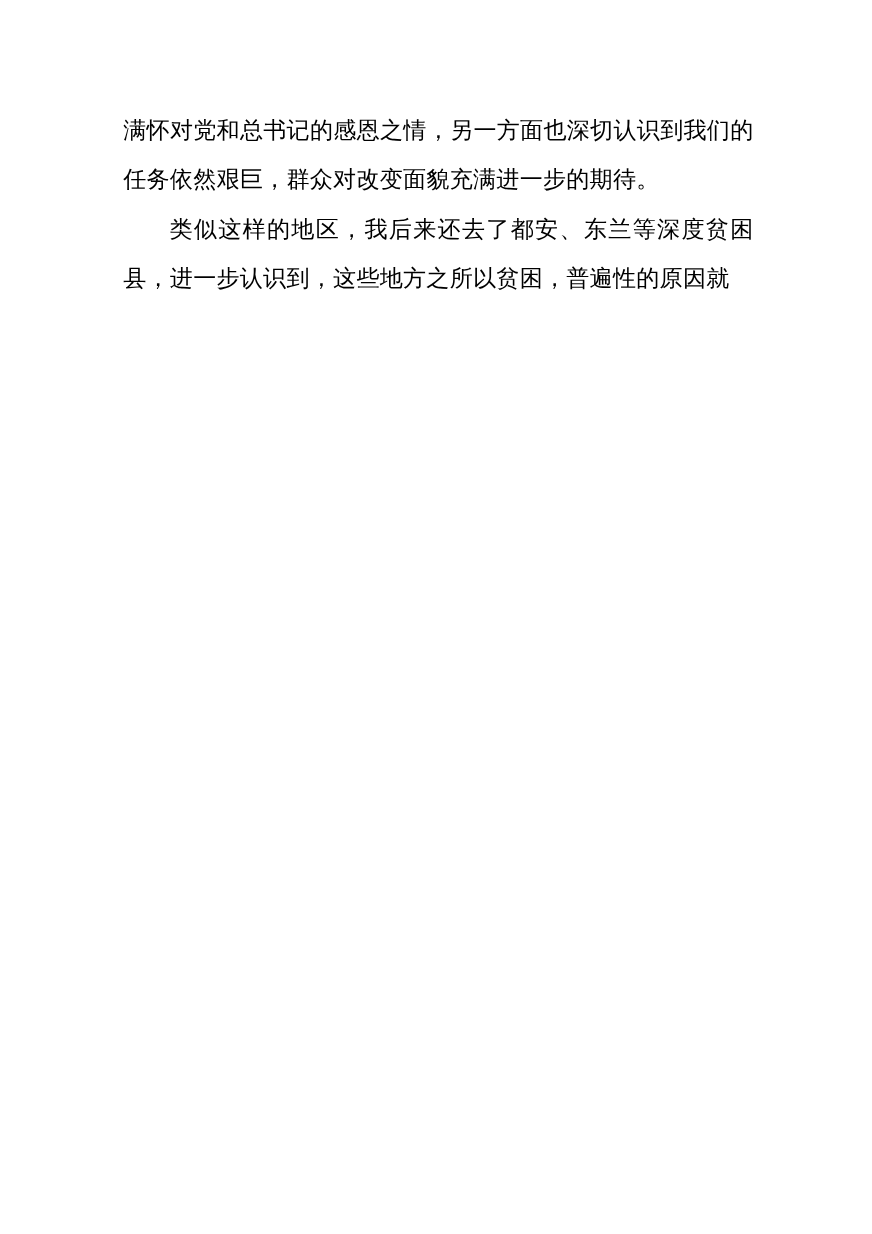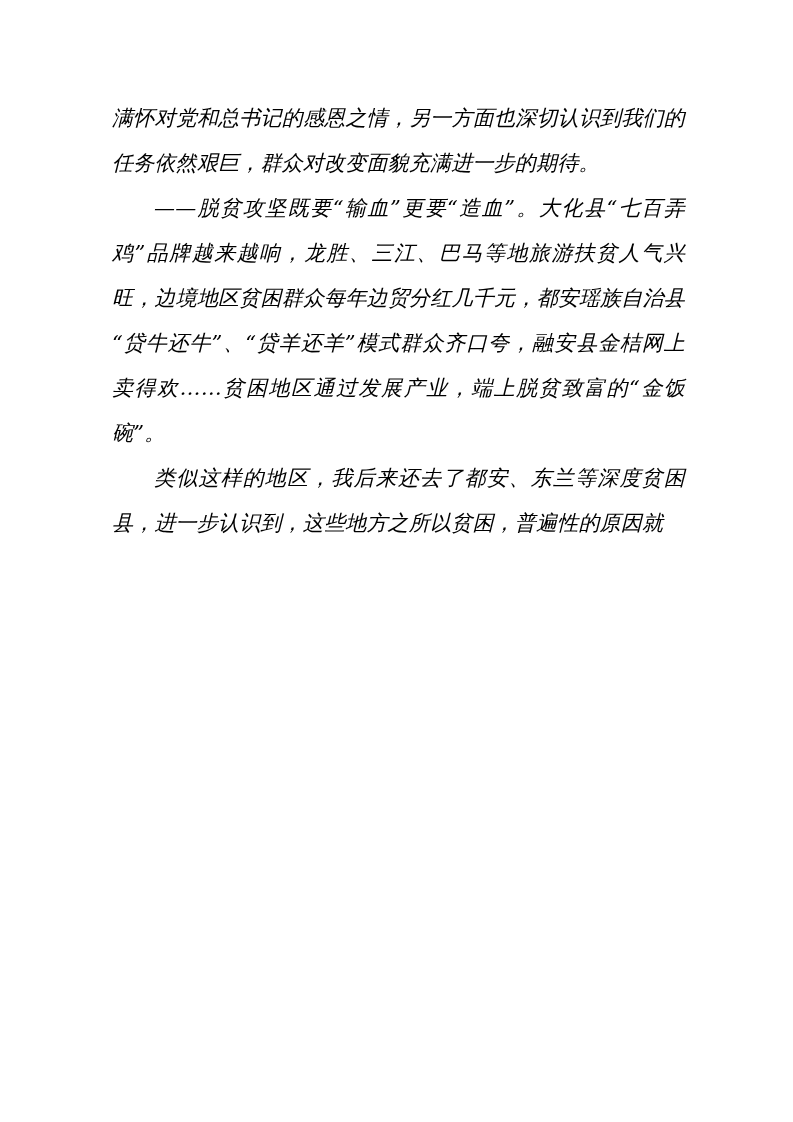--- a/index.html
+++ b/index.html
@@ -15,21 +15,20 @@
     color: #000000;
     overflow: hidden;
   }
   .page {
     position: relative;
     width: 793px;
     height: 882px;
     box-sizing: border-box;
     padding: 96px 108px 70px 112px;
     background: #ffffff;
-    font-style: italic;
   }
   .doc-body {
     font-size: 21px;
     line-height: 45px;
     text-align: justify;
     text-justify: inter-ideograph;
     letter-spacing: 0.2px;
   }
   p.para {
     margin: 0;
@@ -48,20 +47,19 @@
 </style>
 </head>
 <body>
 
 <div class="page">
   <div class="doc-body">
 
     <p class="para noindent">满怀对党和总书记的感恩之情，另一方面也深切认识到我们的任务依然艰巨，群众对改变面貌充满进一步的期待。</p>
 
 
-    <p class="para">——脱贫攻坚既要“输血”更要“造血”。大化县“七百弄鸡”品牌越来越响，龙胜、三江、巴马等地旅游扶贫人气兴旺，边境地区贫困群众每年边贸分红几千元，都安瑶族自治县“贷牛还牛”、“贷羊还羊”模式群众齐口夸，融安县金桔网上卖得欢……贫困地区通过发展产业，端上脱贫致富的“金饭碗”。</p>
 
 
 
     <p class="para">类似这样的地区，我后来还去了都安、东兰等深度贫困县，进一步认识到，这些地方之所以贫困，普遍性的原因就</p>
 
   </div>
 </div>
 
 </body></html>

